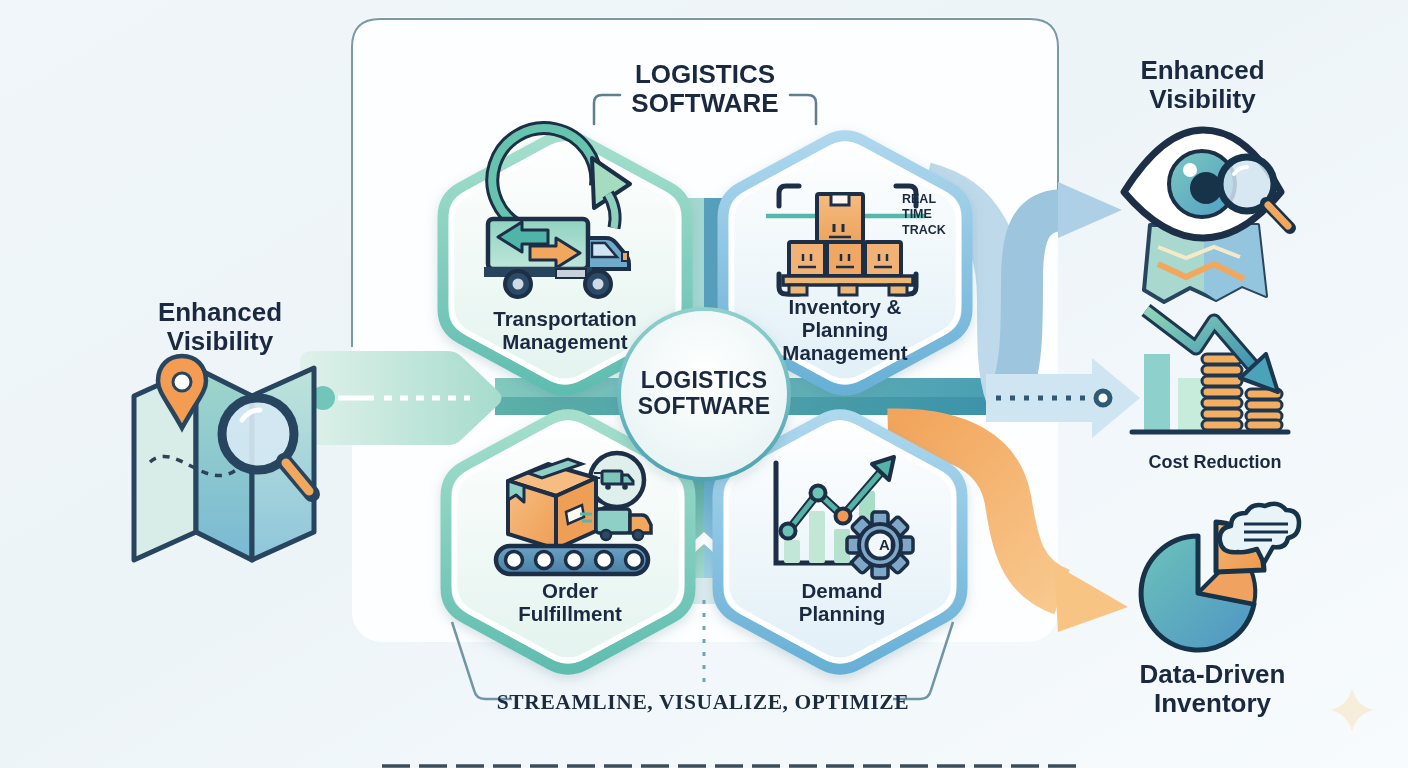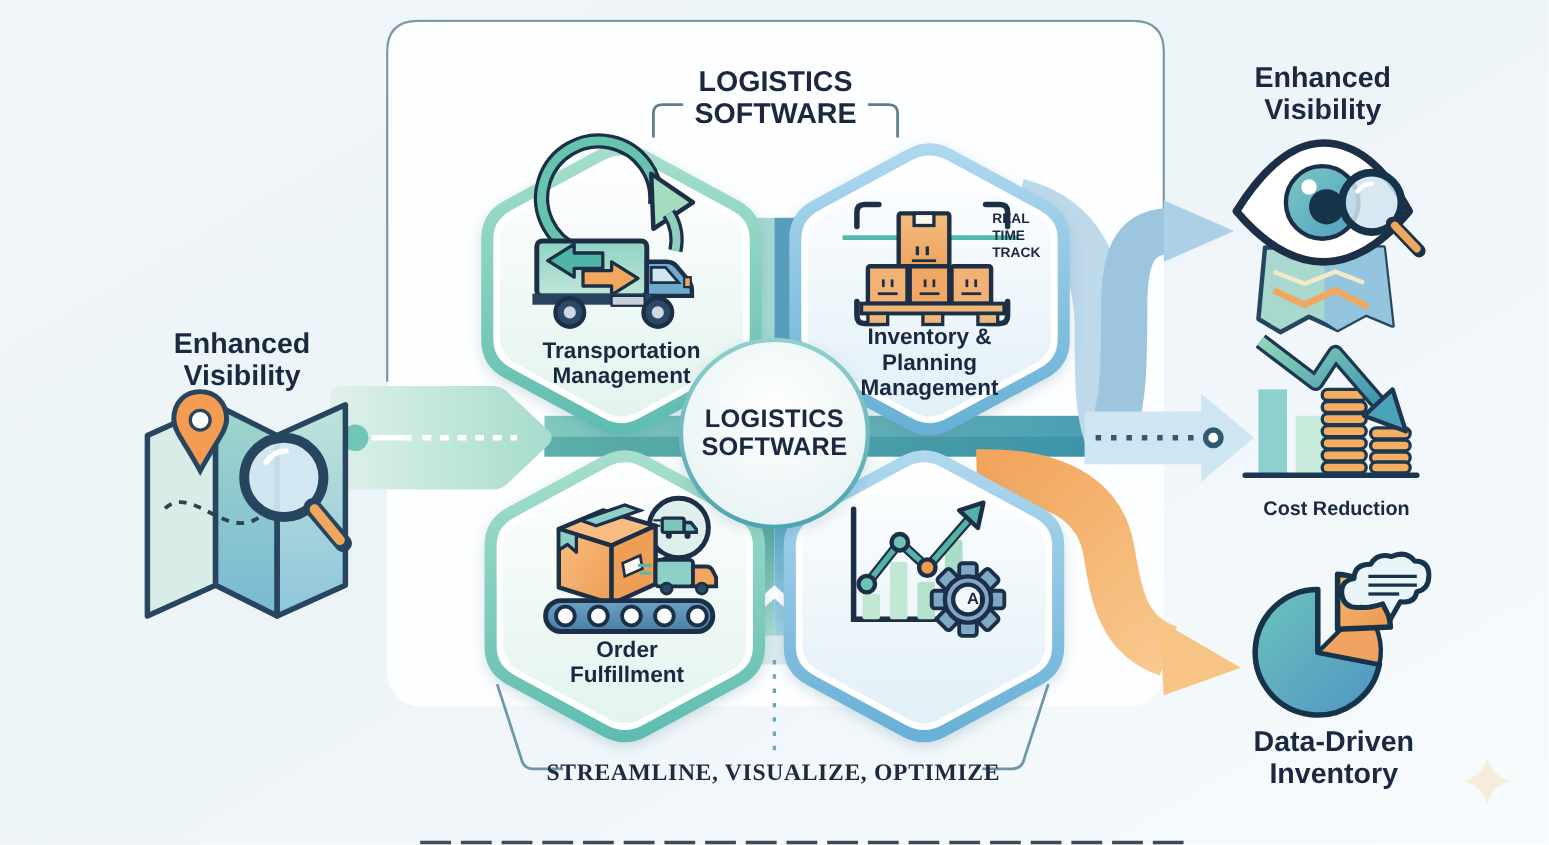--- a/index.html
+++ b/index.html
@@ -382,20 +382,24 @@
   <div>REAL</div>
   <div>TIME</div>
   <div>TRACK</div>
 </div>
 
 <div class="abs t hex-label" style="left:470px;top:580px;width:200px;">
   <div>Order</div>
   <div>Fulfillment</div>
 </div>
 
+<div class="abs t hex-label" style="left:742px;top:580px;width:200px;">
+  <div>Demand</div>
+  <div>Planning</div>
+</div>
 
 <div class="abs ai" style="left:866px;top:536px;width:28px;">AI</div>
 
 <div class="abs t center-title" style="left:624px;top:368px;width:160px;">
   <div>LOGISTICS</div>
   <div>SOFTWARE</div>
 </div>
 
 <div class="abs t benefit-title" style="left:1105px;top:56px;width:195px;font-size:26px;">
   <div>Enhanced</div>

